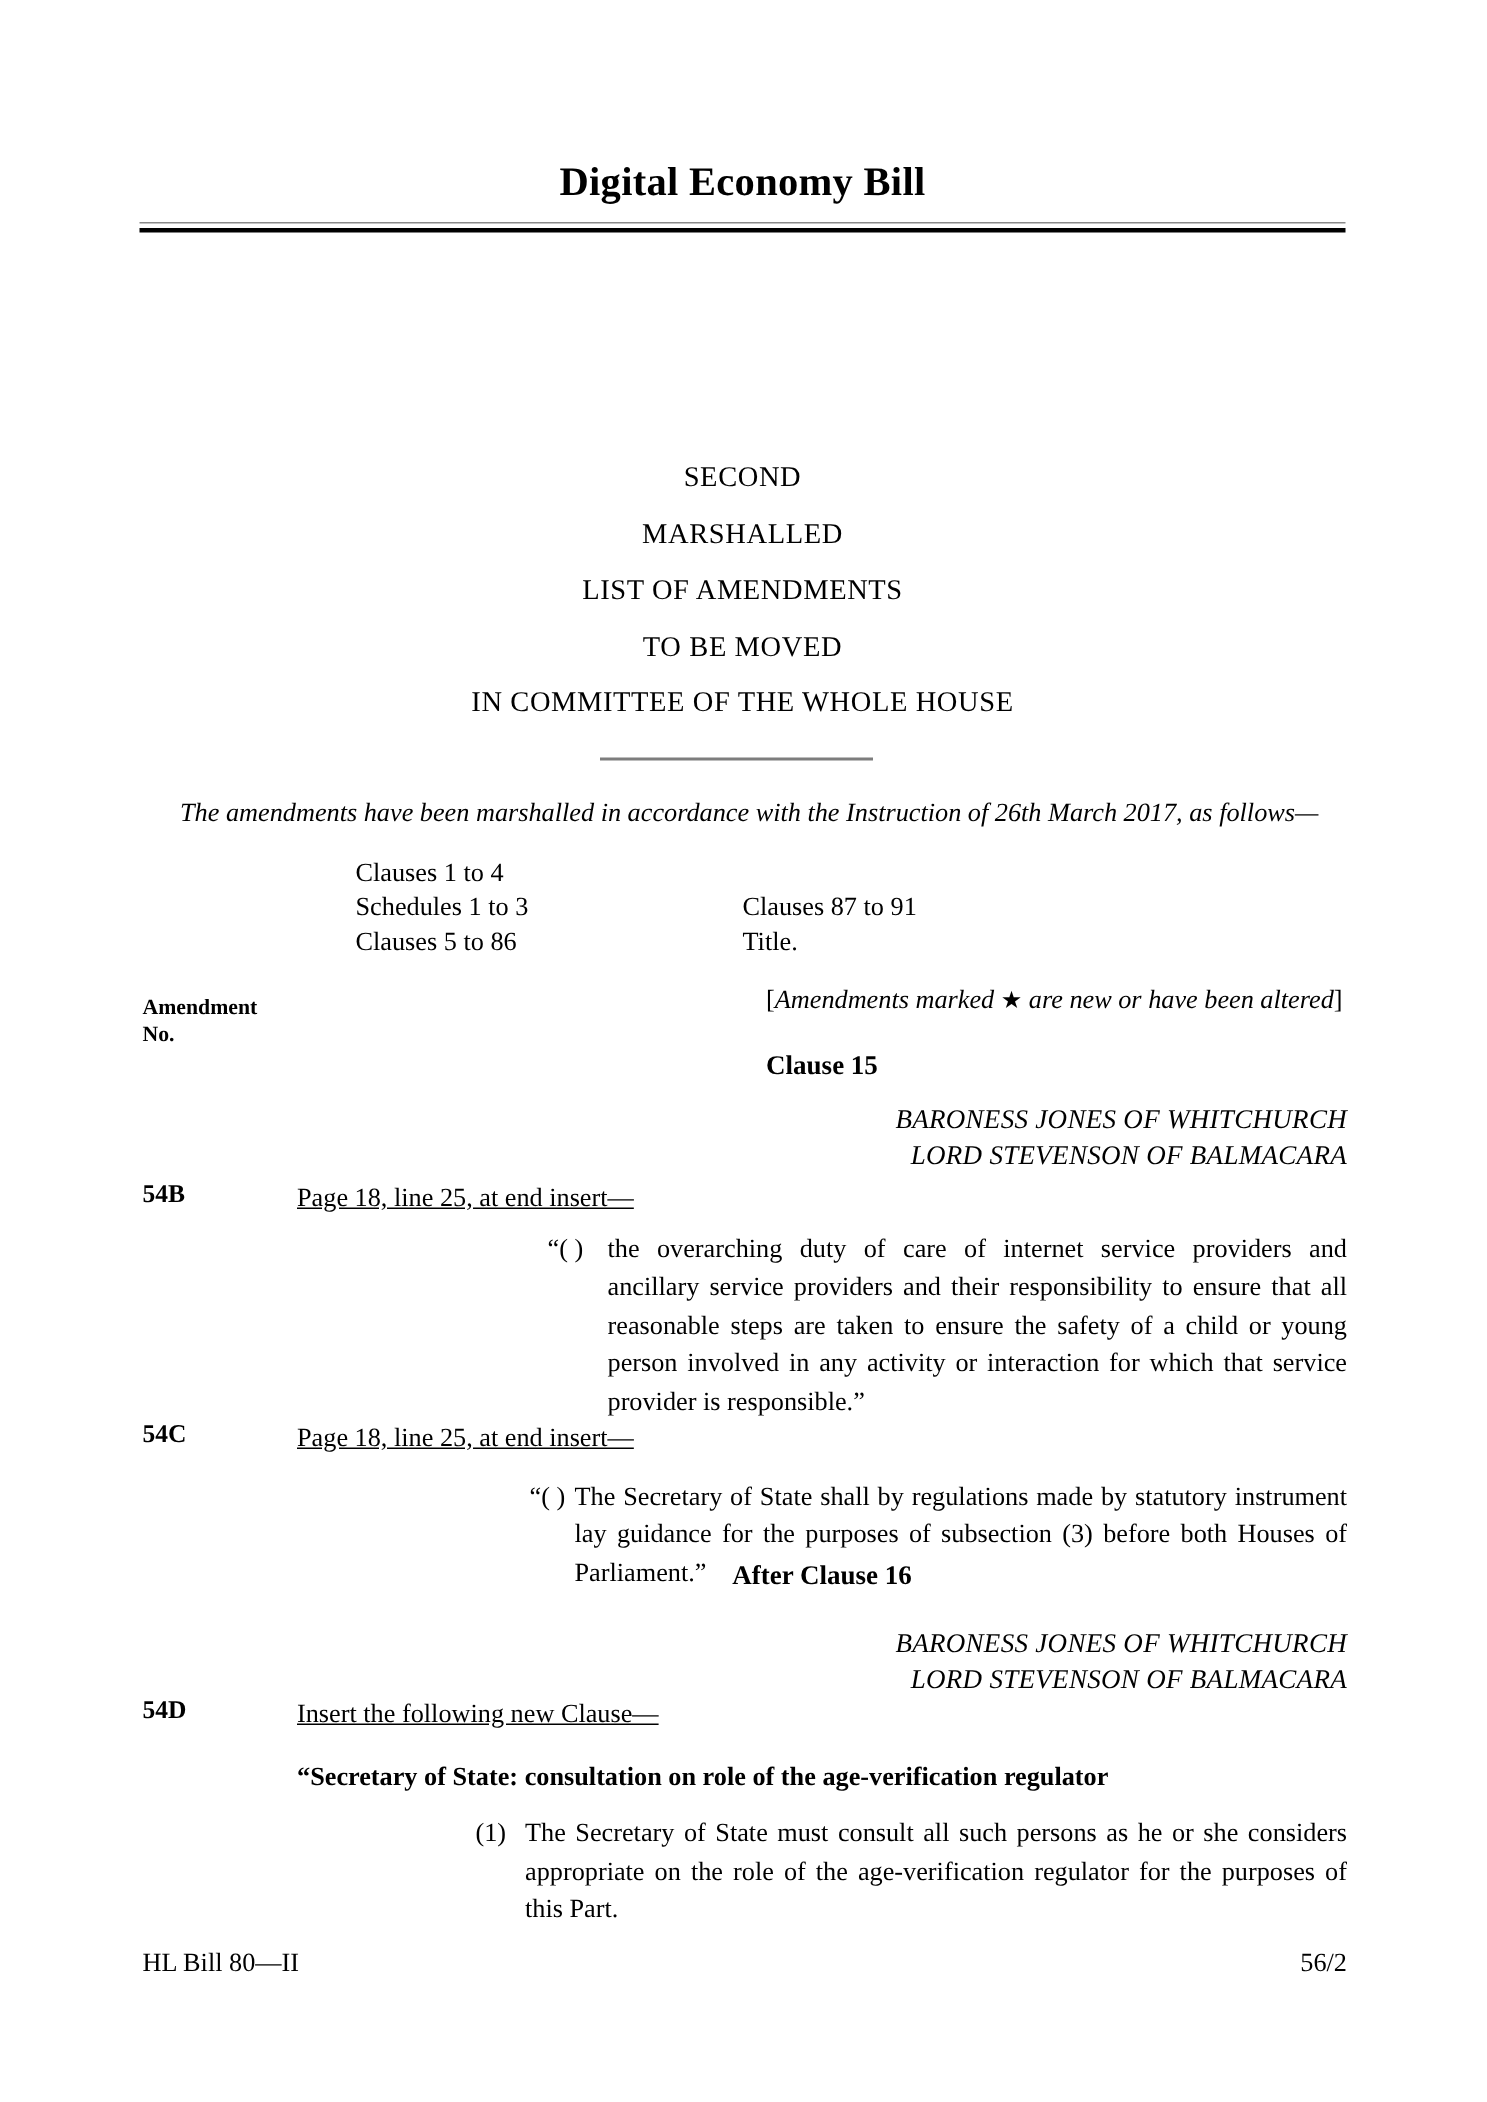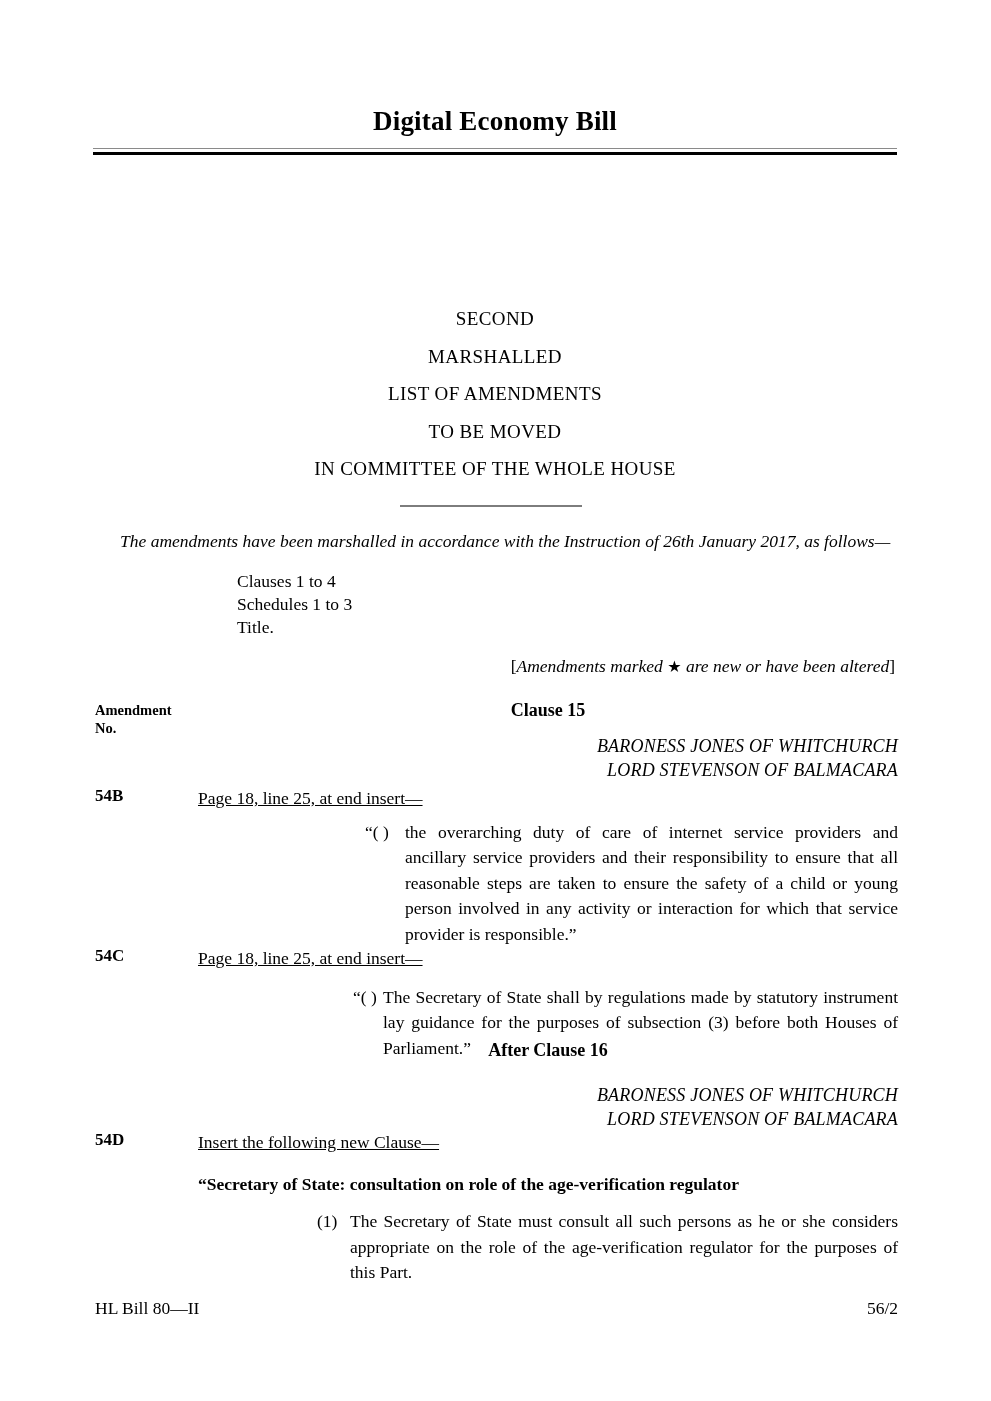--- a/index.html
+++ b/index.html
@@ -113,21 +113,21 @@
     font-size: 17.5px;
   }
   .star-note .ital { font-style: italic; }
   .star-note .brk  { font-style: normal; }
   .star-glyph { font-style: normal; font-size: 16px; }
 
   
   .amendment-caption {
     position: absolute;
     left: 95px;
-    top: 701px;
+    top: 663px;
     width: 110px;
     font-size: 14.5px;
     font-weight: bold;
     line-height: 18px;
   }
 
   
   .clause-heading {
     position: absolute;
     left: 198px;
@@ -246,30 +246,32 @@
   <div class="title-block">
     <div class="title-line">SECOND</div>
     <div class="title-line">MARSHALLED</div>
     <div class="title-line">LIST OF AMENDMENTS</div>
     <div class="title-line">TO BE MOVED</div>
     <div class="title-line">IN COMMITTEE OF THE WHOLE HOUSE</div>
   </div>
 
   <div class="short-rule"></div>
 
-  <div class="marshal-note">The amendments have been marshalled in accordance with the Instruction of 26th January 2017, as follows—</div>
+  <div class="marshal-note">The amendments have been marshalled in accordance with the Instruction of 26th March 2017, as follows—</div>
 
   <div class="clause-list">
     <div class="clause-row">
       <div class="clause-col-a">Clauses 1 to 4</div>
     </div>
     <div class="clause-row">
       <div class="clause-col-a">Schedules 1 to 3</div>
+      <div class="clause-col-b">Clauses 87 to 91</div>
     </div>
     <div class="clause-row">
+      <div class="clause-col-a">Clauses 5 to 86</div>
       <div class="clause-col-b">Title.</div>
     </div>
   </div>
 
   <div class="star-note">
     <span class="brk">[</span><span class="ital">Amendments marked </span><span class="star-glyph">★</span><span class="ital"> are new or have been altered</span><span class="brk">]</span>
   </div>
 
   <div class="amendment-caption">
     <div>Amendment</div>

